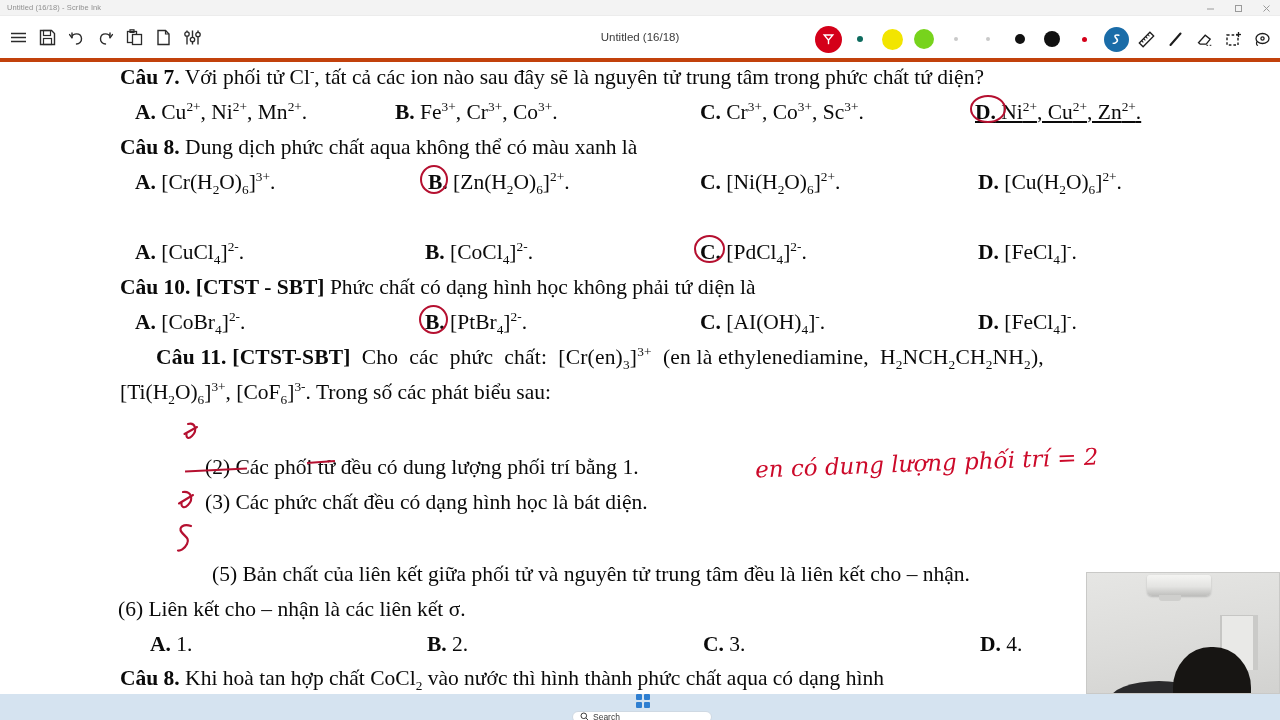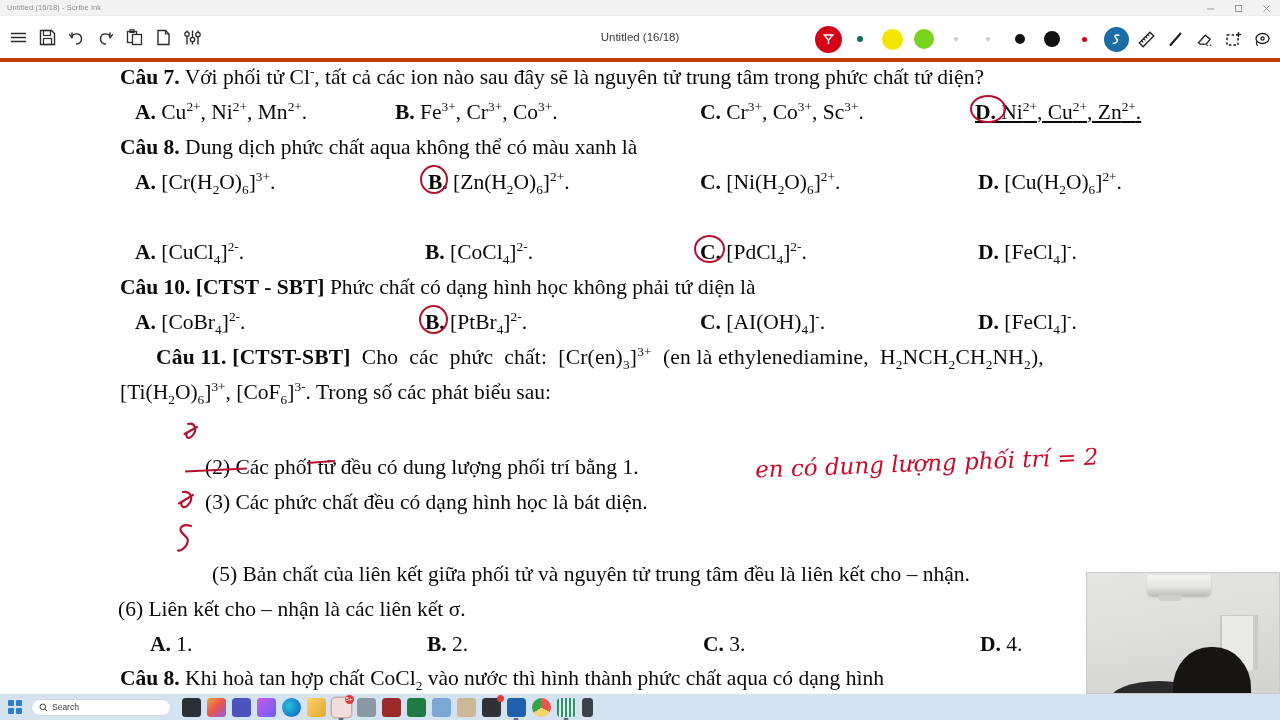--- a/index.html
+++ b/index.html
@@ -173,21 +173,21 @@
     background: #2a2a2c;
     border-radius: 50% 50% 0 0;
   }
 
   
   .taskbar {
     position: absolute; left: 0; top: 694px;
     width: 1280px; height: 26px;
     background: #d5e3f0;
     display: flex; align-items: center;
-    gap: 3px; padding-left: 6px;
+    gap: 3px; padding-left: 6px; flex-direction: column;
   }
   .tb-start { width: 18px; height: 18px; display:flex; align-items:center; justify-content:center; }
   .start-grid { display:grid; grid-template-columns: 6px 6px; grid-template-rows: 6px 6px; gap:1.5px; }
   .start-grid i { background:#2f7fd1; display:block; border-radius:1px; }
   .search-pill {
     height: 17px; width: 140px;
     background: #ffffff; border: 1px solid #cfd9e3;
     border-radius: 9px;
     display: flex; align-items: center; gap: 4px;
     padding-left: 7px;

